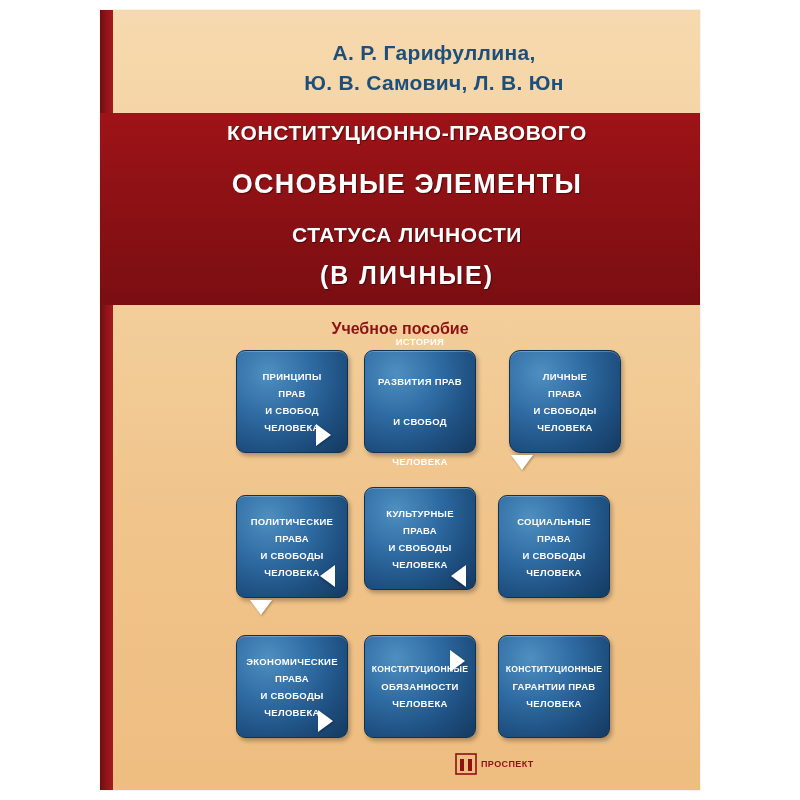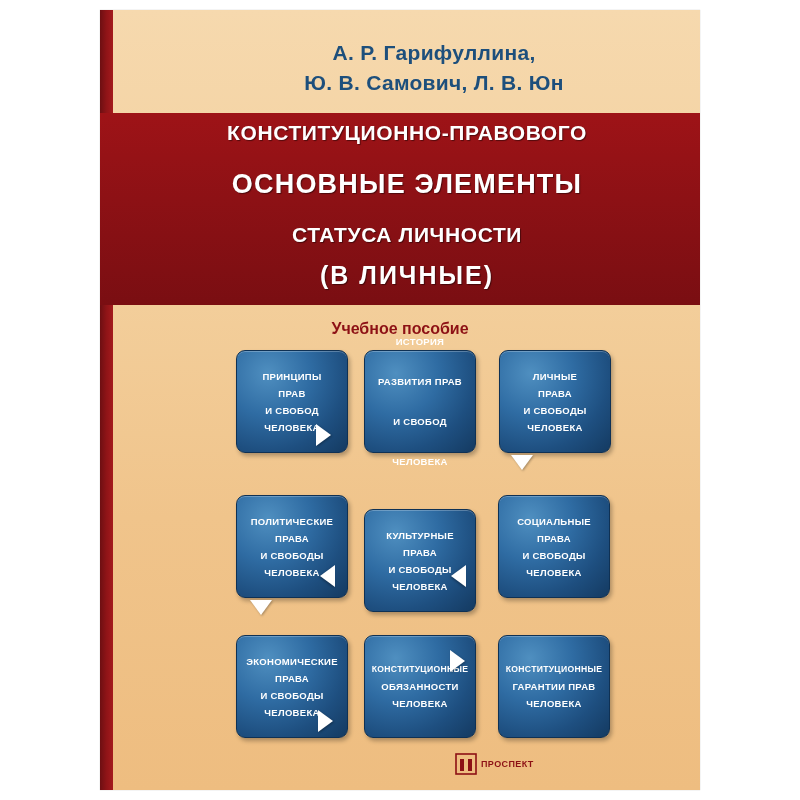--- a/index.html
+++ b/index.html
@@ -202,34 +202,34 @@
       <span class="ln">ПРАВ</span>
       <span class="ln">И СВОБОД</span>
       <span class="ln">ЧЕЛОВЕКА</span>
     </div>
     <div class="box" style="left:128px; top:0px;gap:23px;">
       <span class="ln">ИСТОРИЯ</span>
       <span class="ln">РАЗВИТИЯ ПРАВ</span>
       <span class="ln">И СВОБОД</span>
       <span class="ln">ЧЕЛОВЕКА</span>
     </div>
-    <div class="box" style="left:263px; top:0px;">
+    <div class="box" style="left:273px; top:0px;border-radius:11px;">
       <span class="ln">ЛИЧНЫЕ</span>
       <span class="ln">ПРАВА</span>
       <span class="ln">И СВОБОДЫ</span>
       <span class="ln">ЧЕЛОВЕКА</span>
     </div>
 
     <div class="box" style="left:0px;  top:145px;">
       <span class="ln">ПОЛИТИЧЕСКИЕ</span>
       <span class="ln">ПРАВА</span>
       <span class="ln">И СВОБОДЫ</span>
       <span class="ln">ЧЕЛОВЕКА</span>
     </div>
-    <div class="box" style="left:128px; top:159px;">
+    <div class="box" style="left:128px; top:137px;">
       <span class="ln">КУЛЬТУРНЫЕ</span>
       <span class="ln">ПРАВА</span>
       <span class="ln">И СВОБОДЫ</span>
       <span class="ln">ЧЕЛОВЕКА</span>
     </div>
     <div class="box" style="left:262px; top:145px;">
       <span class="ln">СОЦИАЛЬНЫЕ</span>
       <span class="ln">ПРАВА</span>
       <span class="ln">И СВОБОДЫ</span>
       <span class="ln">ЧЕЛОВЕКА</span>

